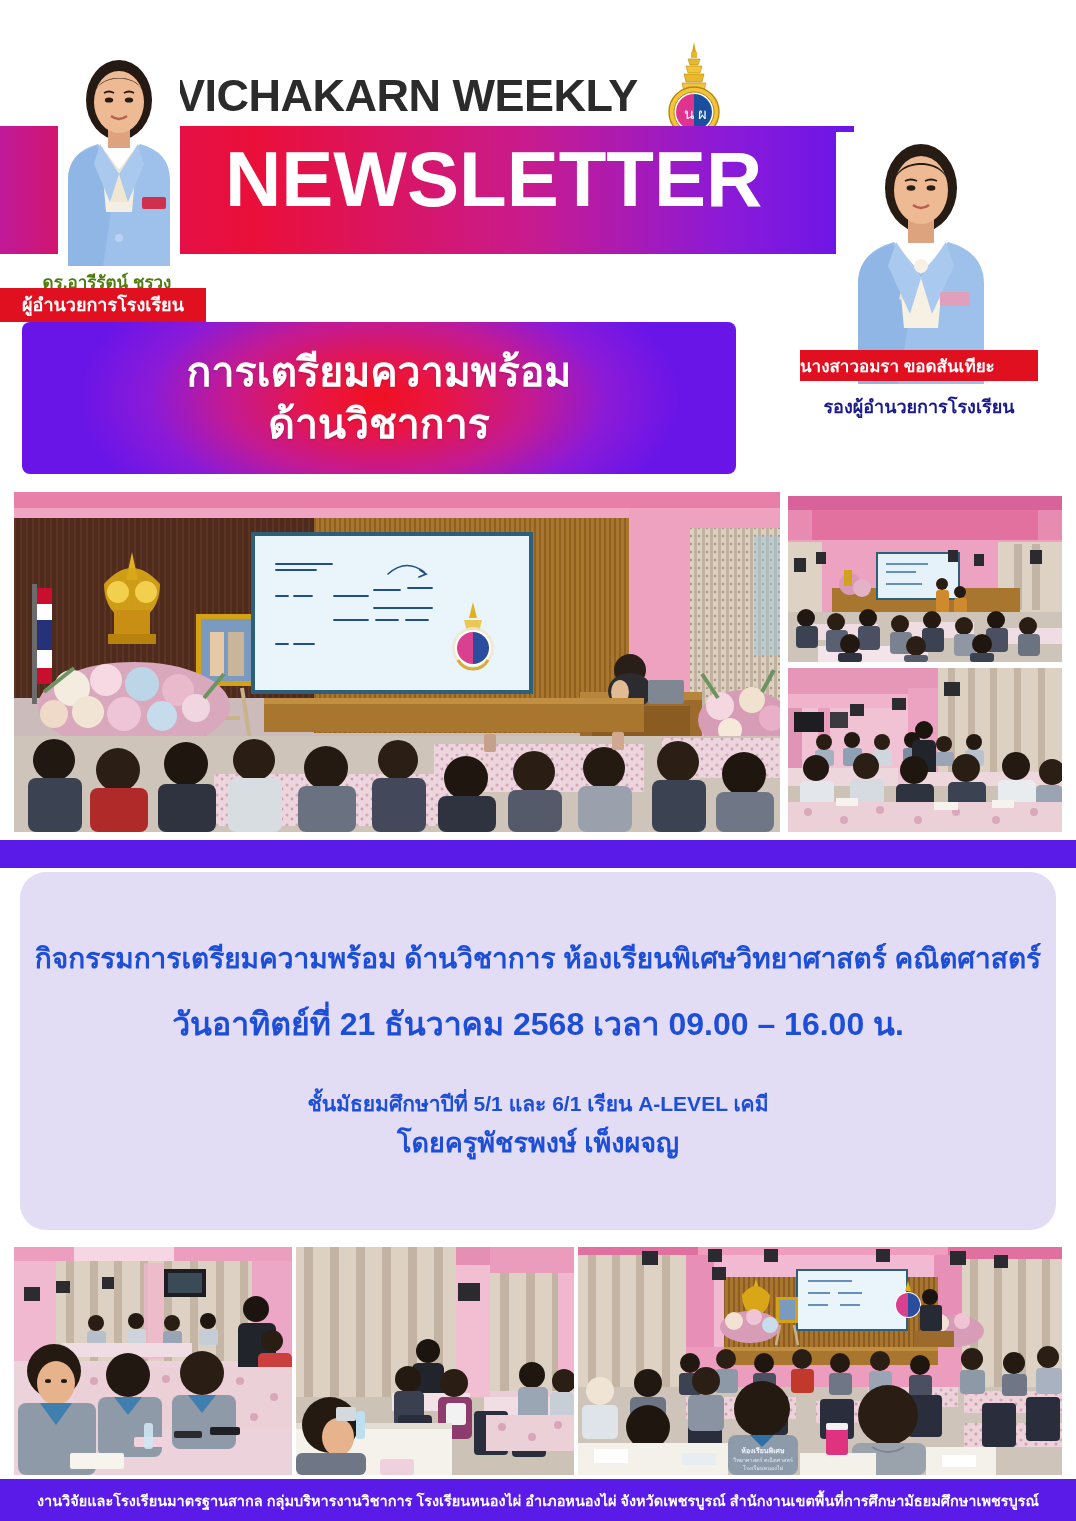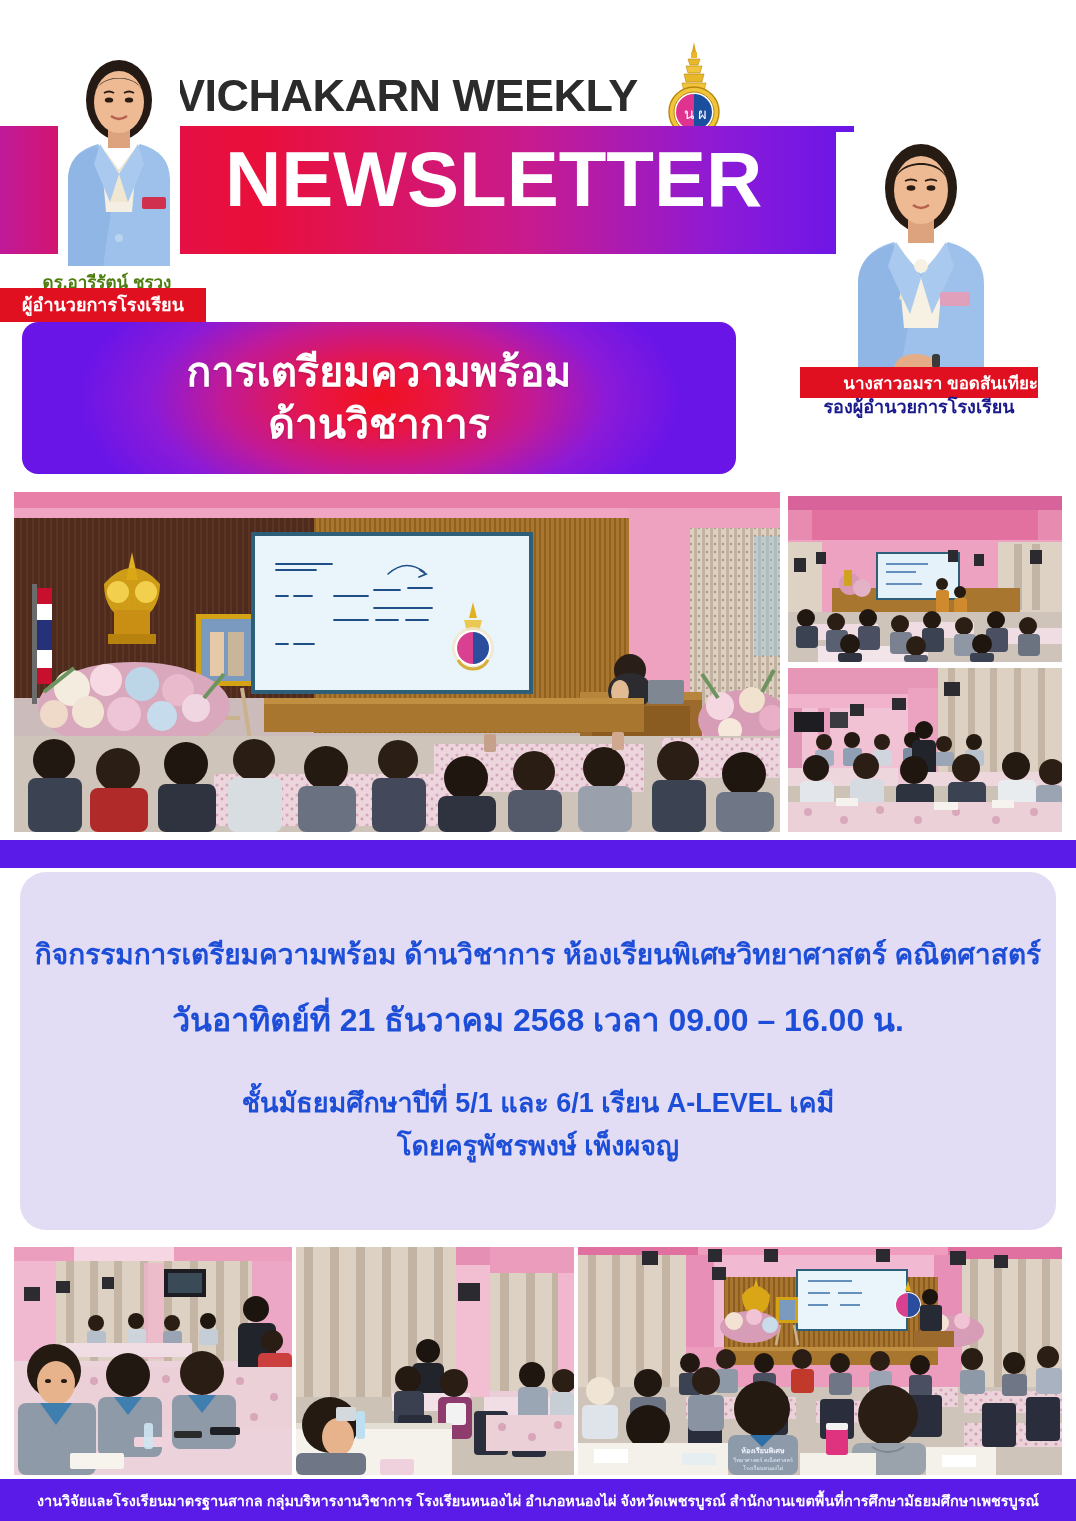--- a/index.html
+++ b/index.html
@@ -44,37 +44,37 @@
     background:#ffffff;color:#4d7c0f;font-weight:bold;font-size:17px;
     text-align:center;padding:2px 0 1px;white-space:nowrap;
   }
   .name-left-2{
     position:absolute;left:0;top:288px;width:206px;
     background:#e01020;color:#ffffff;font-weight:bold;font-size:18px;
     text-align:center;padding:2px 0 3px;white-space:nowrap;
   }
 
   .name-right-1{
-    position:absolute;left:800px;top:367px;width:238px;
+    position:absolute;left:800px;top:350px;width:238px;
     background:#e01020;color:#ffffff;font-weight:bold;font-size:17px;
-    text-align:right;padding:2px 0 2px;white-space:nowrap;
+    text-align:left;padding:2px 0 2px;white-space:nowrap;
   }
   .name-right-2{
     position:absolute;left:780px;top:392px;width:278px;
     color:#1a1a8c;font-weight:bold;font-size:18px;text-align:center;white-space:nowrap;
   }
   .name-right-3{
     position:absolute;left:736px;top:422px;width:330px;
     color:#111111;font-weight:bold;font-size:15.5px;text-align:center;line-height:1.35;
   }
 
   
   .title-pill{
     position:absolute;left:22px;top:322px;width:714px;height:152px;
-    border-radius:16px;
+    border-radius:8px;
     background:
       radial-gradient(ellipse 300px 150px at 50% 50%, #f01020 0%, #e81545 22%, #c21a95 52%, #8b1ad8 76%, #6a15e8 100%);
   }
   .title-pill-text{
     position:absolute;left:0;top:0;width:714px;height:152px;
     display:flex;flex-direction:column;align-items:center;justify-content:center;
     color:#ffffff;font-weight:bold;font-size:41px;line-height:1.28;text-align:center;
     text-shadow:0 1px 2px rgba(0,0,0,.18);
   }
 
@@ -93,21 +93,21 @@
     position:absolute;left:20px;top:872px;width:1036px;height:358px;
     background:#e3dcf5;border-radius:26px;
   }
   .content-lines{
     position:absolute;left:0;top:0;width:1036px;height:358px;
     display:flex;flex-direction:column;align-items:center;justify-content:center;
     color:#1d4ed8;font-weight:bold;text-align:center;
   }
   .cl1{font-size:28px;line-height:1.3;}
   .cl2{font-size:32px;line-height:1.3;margin-top:26px;}
-  .cl3{font-size:27px;line-height:1.3;margin-top:45px;}
+  .cl3{font-size:21px;line-height:1.3;margin-top:45px;}
   .cl4{font-size:27px;line-height:1.3;margin-top:8px;}
 
   
   .photo-b1{left:14px;top:1247px;width:278px;height:228px;}
   .photo-b2{left:296px;top:1247px;width:278px;height:228px;}
   .photo-b3{left:578px;top:1247px;width:484px;height:228px;}
 
   
   .footer{
     position:absolute;left:0;top:1479px;width:1076px;height:42px;background:#5a1ae8;

